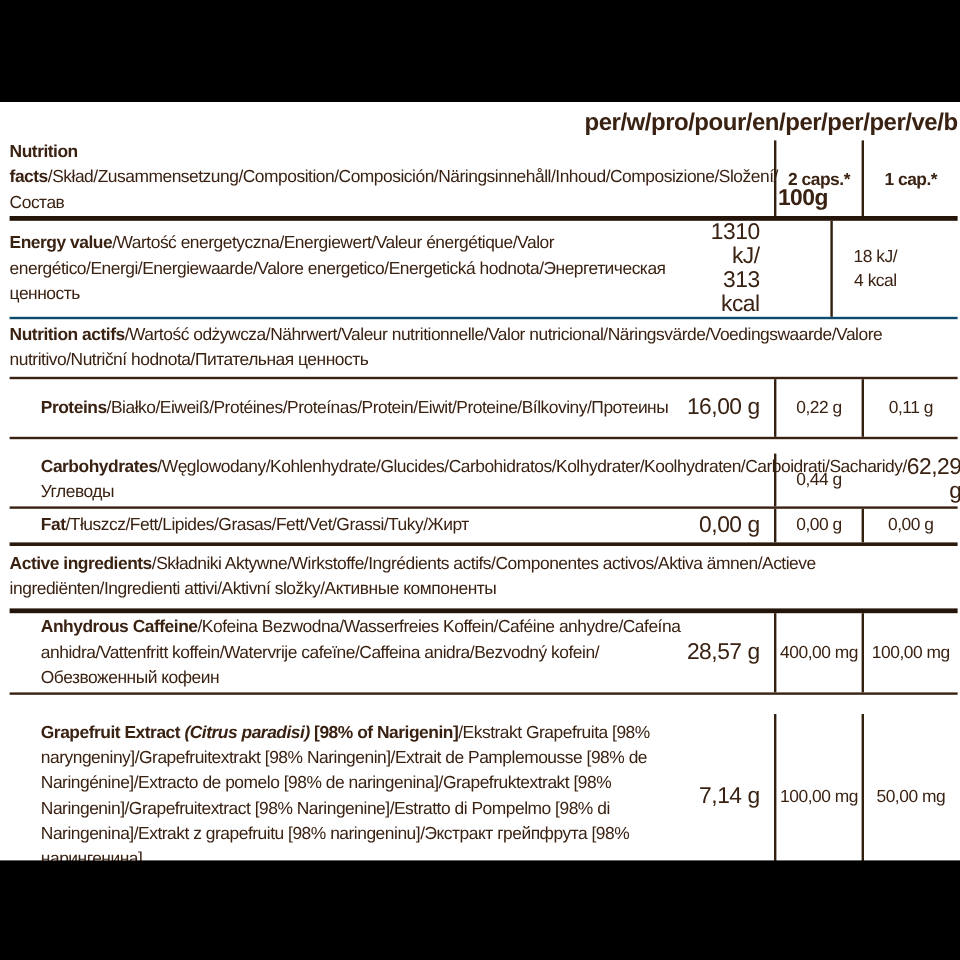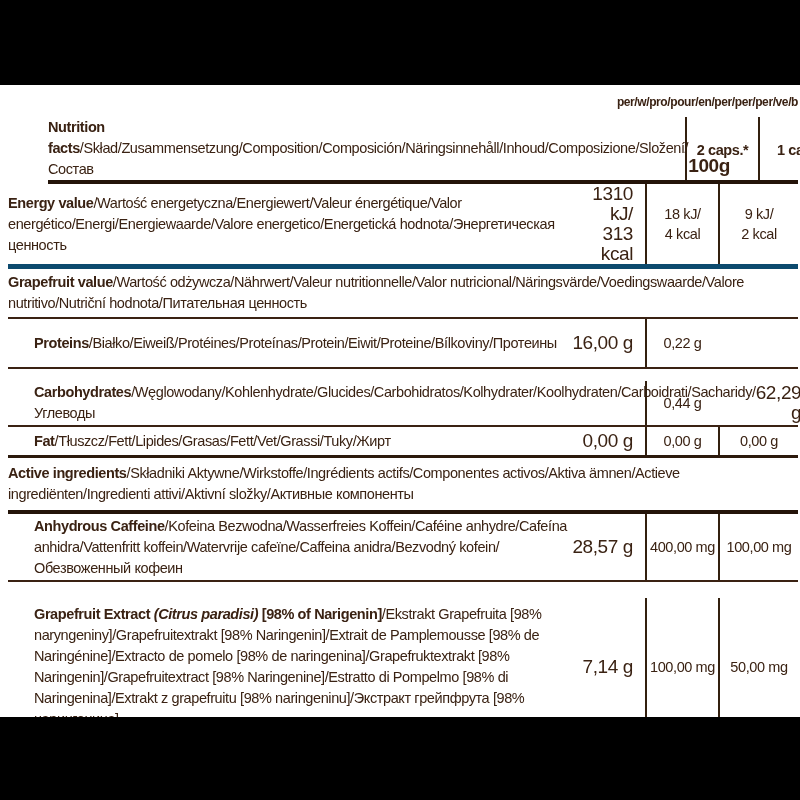--- a/index.html
+++ b/index.html
@@ -7,43 +7,43 @@
     width:800px;height:800px;overflow:hidden;background:#ffffff;
     font-family:"Liberation Sans",sans-serif;
     color:#3a2213;position:relative;
   }
   .bar{position:absolute;left:0;width:800px;background:#000000;}
   .bar.top{top:0;height:85px;}
   .bar.bottom{bottom:0;height:83px;}
   .content{position:absolute;top:85px;left:8px;width:790px;}
   .per-line{
     margin-top:7px;margin-bottom:5px;height:20px;line-height:20px;
-    text-align:right;font-weight:700;font-size:12px;letter-spacing:-0.4px;
+    text-align:right;font-weight:700;font-size:20px;letter-spacing:-0.4px;
   }
   .ntable{width:790px;}
   .row{display:grid;grid-template-columns:637px 73px 80px;}
   .row .c1{display:flex;align-items:center;}
   .row .c2,.row .c3{
     border-left:2px solid #33200f;display:flex;align-items:center;justify-content:center;
     text-align:center;white-space:pre-line;font-size:14.5px;line-height:20px;letter-spacing:-0.4px;
   }
   .lbl{flex:1;font-size:14.5px;line-height:21px;letter-spacing:-0.4px;}
   .lbl b{font-weight:700;}
   .lbl .bi{font-weight:700;font-style:italic;}
   .v100{width:66px;text-align:right;padding-right:12px;font-size:19px;line-height:20px;
         letter-spacing:-0.4px;white-space:pre-line;}
   .indent .lbl{padding-left:26px;}
   .sec{display:flex;align-items:center;}
   .sec .lbl{font-size:14.5px;line-height:21px;}
   
-  .r-hdr{min-height:44px;border-bottom:4px solid #241409;margin-left:40px;}
+  .r-hdr{min-height:44px;border-bottom:4px solid #241409;}
   .r-hdr .hv{font-weight:700;}
   .r-hdr .c1 .v100{align-self:flex-end;padding-bottom:4px;}
   .r-hdr .c2,.r-hdr .c3{align-items:flex-end;padding-bottom:20px;box-sizing:border-box;}
-  .r-energy{min-height:68px;border-bottom:5px solid #0c4a6e;}
+  .r-energy{min-height:68px;border-bottom:2px solid #0c4a6e;gap:47px;}
   .r-secnv{min-height:48px;border-bottom:2px solid #3a2213;}
   .r-proteins{min-height:48px;border-bottom:2px solid #3a2213;}
   .r-carbs{min-height:44px;border-bottom:2px solid #3a2213;margin-top:12px;}
   .r-fat{min-height:28px;border-bottom:3px solid #2c1a0c;}
   .r-secai{min-height:52px;border-bottom:4px solid #241409;}
   .r-caffeine{min-height:66px;border-bottom:2px solid #3a2213;}
   .r-grapefruit{min-height:138px;border-bottom:4px solid #241409;margin-top:16px;}
   .footnote{margin-top:11px;font-size:14.5px;line-height:18px;letter-spacing:-0.4px;}
   .footnote b{font-weight:700;}
 </style>
@@ -73,29 +73,30 @@
         <div class="v100">1310 kJ/
 313 kcal</div>
       </div>
       <div class="c2">18 kJ/
 4 kcal</div>
       <div class="c3">9 kJ/
 2 kcal</div>
     </div>
 
     <div class="sec r-secnv">
-      <div class="lbl"><b>Grapefruit value</b><span>/Wartość odżywcza/Nährwert/Valeur nutritionnelle/Valor nutricional/Näringsvärde/Voedingswaarde/Valore nutritivo/Nutriční hodnota/Питательная ценность</span></div>
+      <div class="lbl"><b>Nutrition actifs</b><span>/Wartość odżywcza/Nährwert/Valeur nutritionnelle/Valor nutricional/Näringsvärde/Voedingswaarde/Valore nutritivo/Nutriční hodnota/Питательная ценность</span></div>
     </div>
 
     <div class="row r-proteins indent">
       <div class="c1">
         <div class="lbl"><b>Proteins</b><span>/Białko/Eiweiß/Protéines/Proteínas/Protein/Eiwit/Proteine/Bílkoviny/Протеины</span></div>
         <div class="v100">16,00 g</div>
       </div>
       <div class="c2">0,22 g</div>
+      <div class="c3">0,11 g</div>
     </div>
 
     <div class="row r-carbs indent">
       <div class="c1">
         <div class="lbl"><b>Carbohydrates</b><span>/Węglowodany/Kohlenhydrate/Glucides/Carbohidratos/Kolhydrater/Koolhydraten/Carboidrati/Sacharidy/Углеводы</span></div>
         <div class="v100">62,29 g</div>
       </div>
       <div class="c3">0,44 g</div>
     </div>
 

